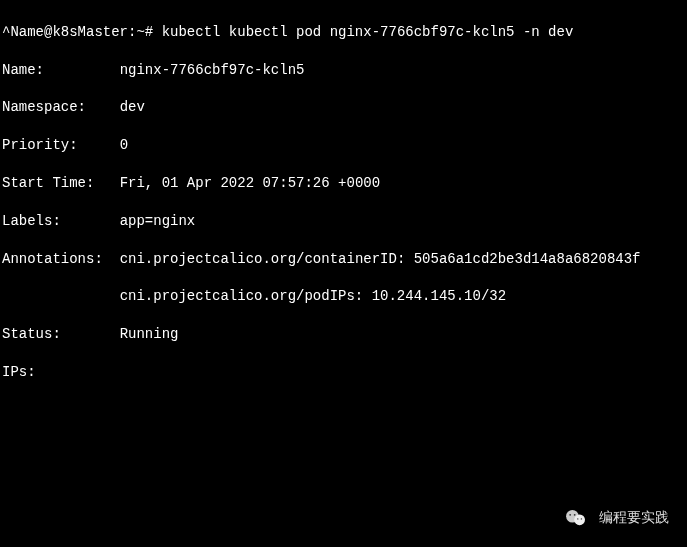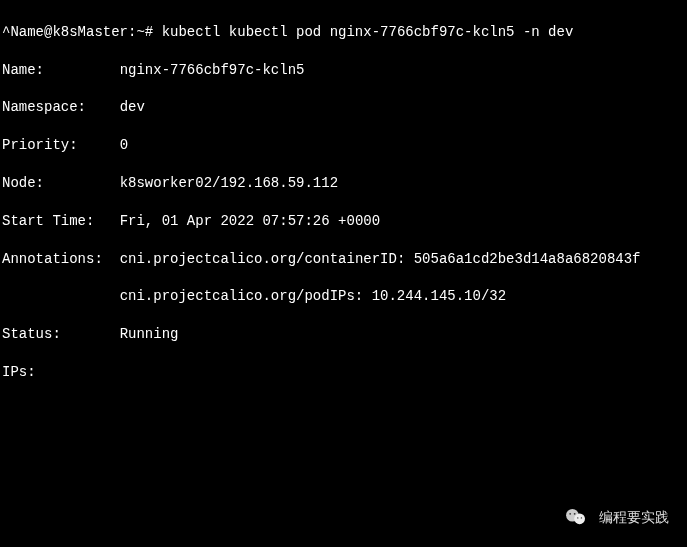--- a/index.html
+++ b/index.html
@@ -17,20 +17,21 @@
     }
     .terminal {
       padding: 4px 2px;
       white-space: pre;
     }
     .watermark {
       position: absolute;
       bottom: 20px;
       right: 18px;
       display: flex;
+      align-items: center;
       gap: 12px;
       color: #ddd;
       font-family: Arial, sans-serif;
       font-size: 14px;
     }
     .wechat-icon {
       width: 22px;
       height: 18px;
       position: relative;
     }
@@ -40,22 +41,22 @@
     }
   </style>
 </head>
 <body>
 
 <div class="terminal">
 <div class="prompt-line"><span>^Name@k8sMaster:~#</span> <span>kubectl kubectl pod nginx-7766cbf97c-kcln5 -n dev</span></div>
 <div><span>Name:</span>         <span>nginx-7766cbf97c-kcln5</span></div>
 <div><span>Namespace:</span>    <span>dev</span></div>
 <div><span>Priority:</span>     <span>0</span></div>
-<div><span>Node:</span>         <span>k8sworker02/192.168.59.112</span></div>
 <div><span>Start Time:</span>   <span>Fri, 01 Apr 2022 07:57:26 +0000</span></div>
+<div><span>Labels:</span>       <span>app=nginx</span></div>
 <div><span>Annotations:</span>  <span>cni.projectcalico.org/containerID: 505a6a1cd2be3d14a8a6820843f</span></div>
 <div>              <span>cni.projectcalico.org/podIPs: 10.244.145.10/32</span></div>
 <div><span>Status:</span>       <span>Running</span></div>
 <div><span>IPs:</span></div>
 
 
 
 
 
 

